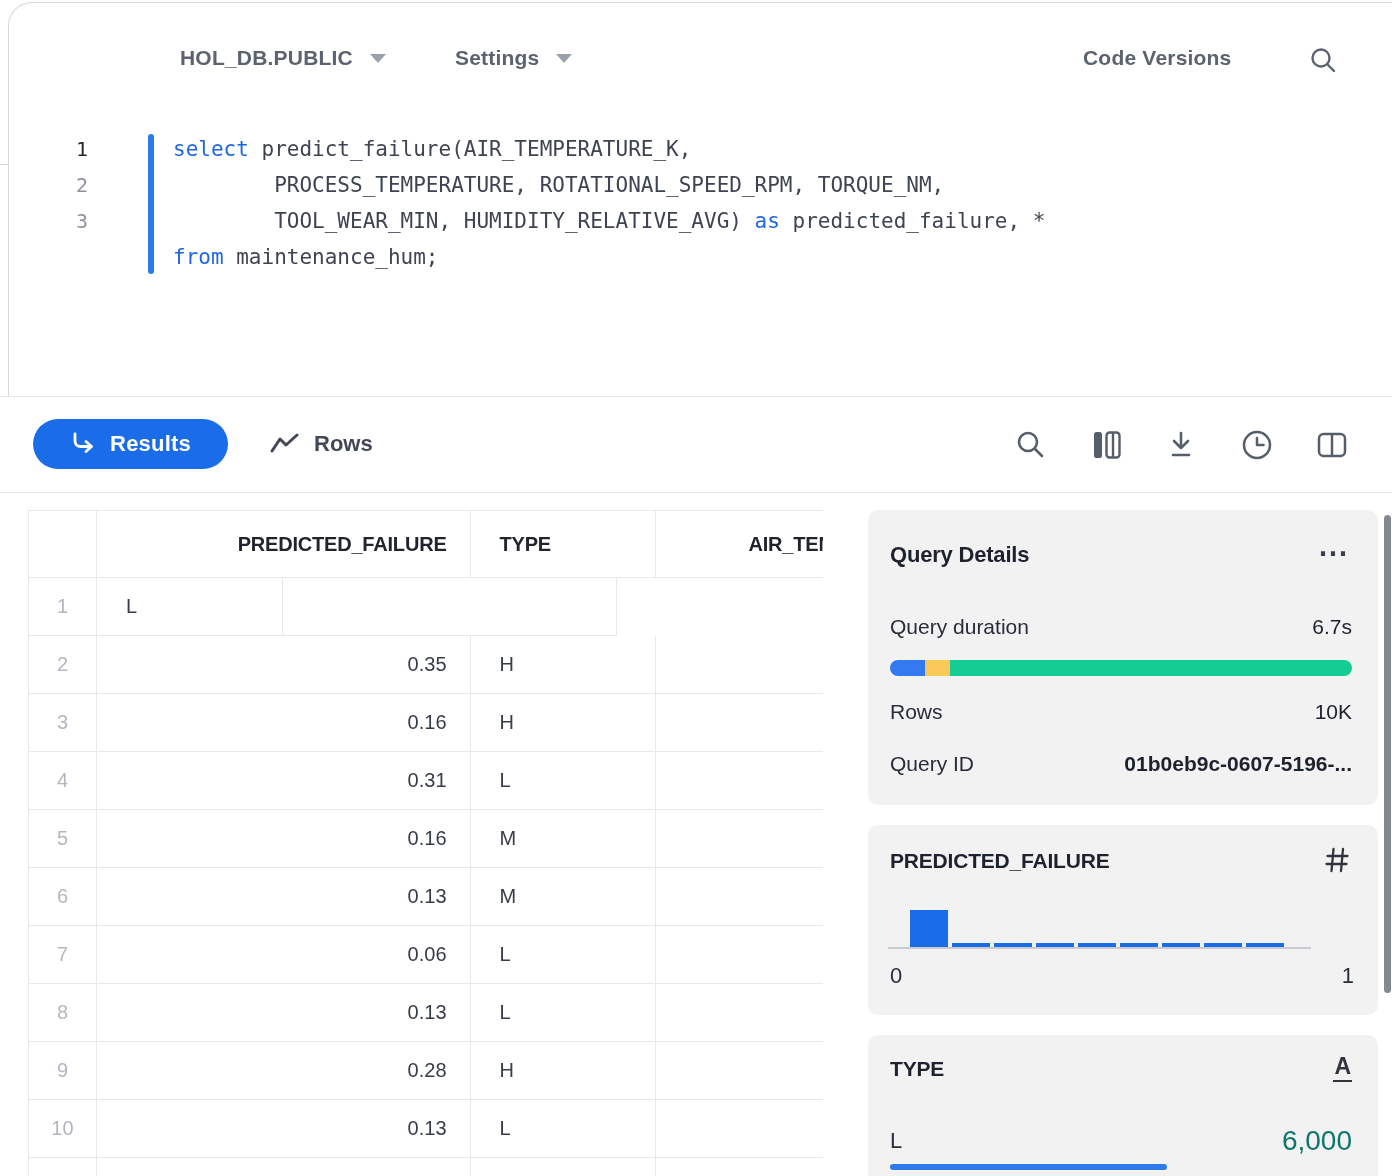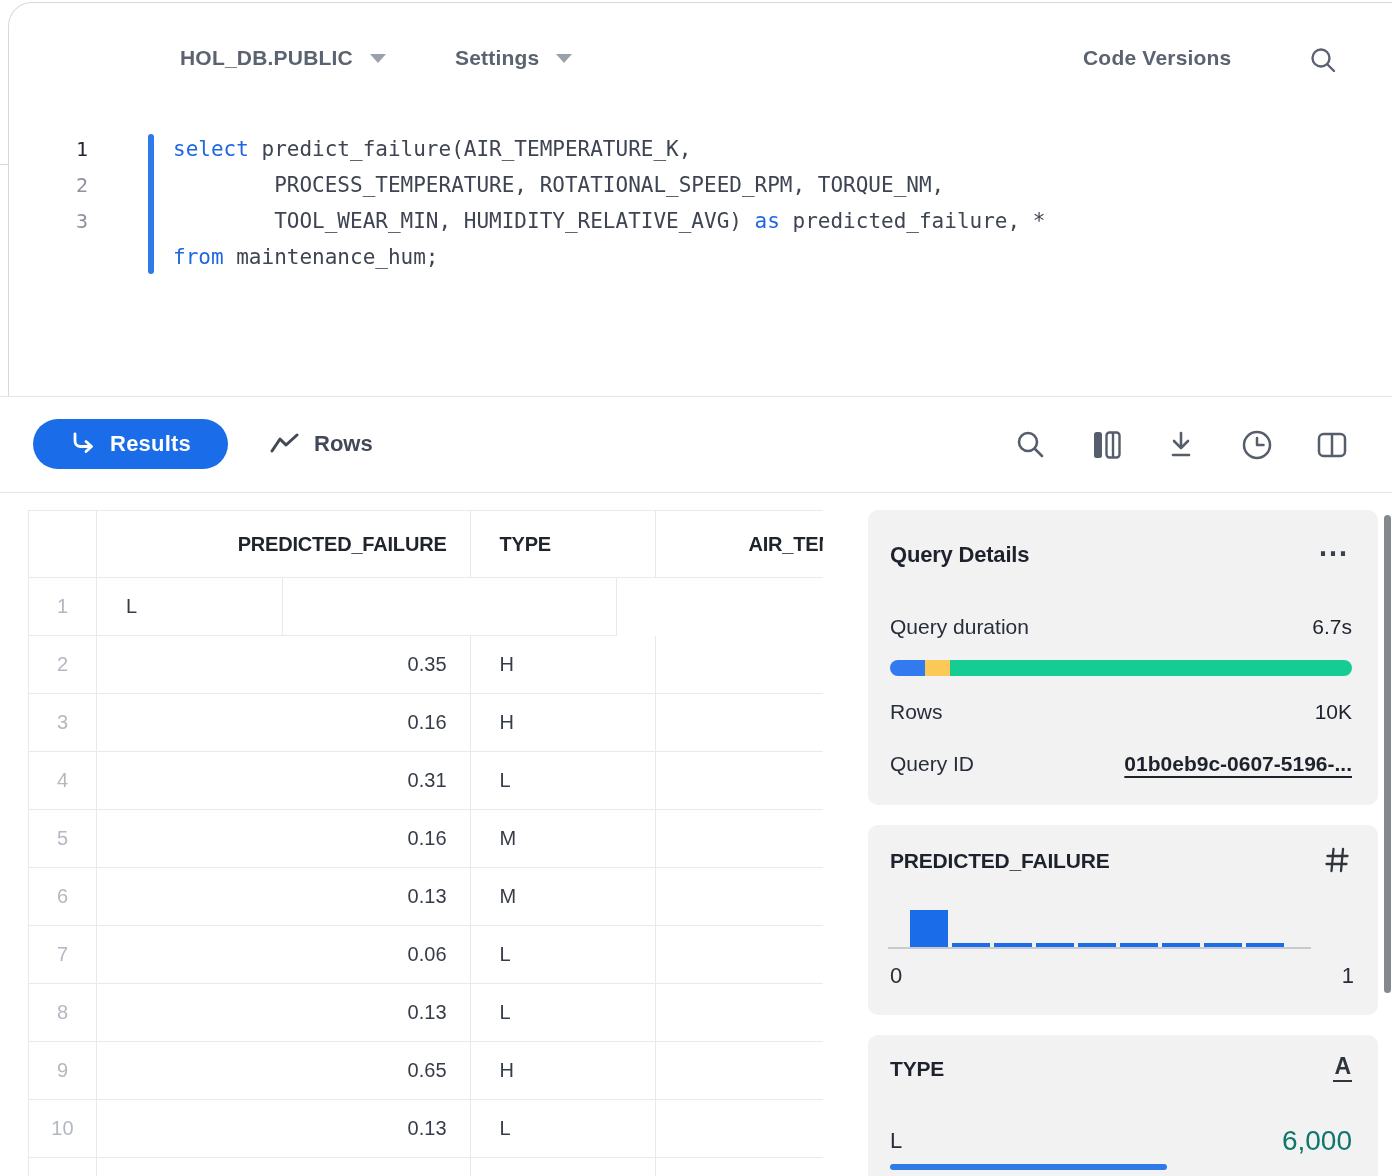--- a/index.html
+++ b/index.html
@@ -61,21 +61,21 @@
   #card-hist   { top:825px; height:190px; }
   #card-type   { top:1035px; height:200px; }
   .card-title { position:absolute; left:22px; font-size:22px; font-weight:700; color:#1d222c; letter-spacing:-0.2px; }
   .kv { position:absolute; left:22px; right:26px; display:flex; justify-content:space-between; align-items:center; }
   .kv .k { font-size:21px; color:#272d39; }
   .kv .v { font-size:21px; color:#1d222c; font-weight:500; }
   .more-icon { position:absolute; right:28px; top:28px; font-size:30px; font-weight:700; color:#3a404d;
                line-height:30px; letter-spacing:2px; cursor:pointer; }
   #duration-bar { position:absolute; left:22px; right:26px; top:150px; height:16px; border-radius:8px;
                   overflow:hidden; display:flex; }
-  .qid-link { font-size:21px; color:#1d222c; font-weight:700; text-decoration:underline;
+  .qid-link { font-size:21px; color:#1d222c; font-weight:700; 
               text-underline-offset:5px; cursor:pointer; }
 
   
   .hash-icon, .alpha-icon { position:absolute; right:26px; cursor:pointer; }
   #hist-area { position:absolute; left:20px; right:26px; top:85px; height:38px; display:flex;
                align-items:flex-end; gap:4px; padding-left:22px; }
   .hbar { width:38px; background:#1b6ce9; }
   #hist-axis { position:absolute; left:20px; top:122px; width:423px; height:2px; background:#c9cbd1; }
   #hist-labels { position:absolute; left:22px; right:24px; top:138px; display:flex; justify-content:space-between; }
   #hist-labels span { font-size:22px; color:#272d39; }
@@ -235,21 +235,21 @@
             <div class="cell cair"></div>
           </div>
           <div class="trow">
             <div class="cell cn">8</div>
             <div class="cell cpf">0.13</div>
             <div class="cell cty">L</div>
             <div class="cell cair"></div>
           </div>
           <div class="trow">
             <div class="cell cn">9</div>
-            <div class="cell cpf">0.65</div>
+            <div class="cell cpf">0.28</div>
             <div class="cell cty">H</div>
             <div class="cell cair"></div>
           </div>
           <div class="trow">
             <div class="cell cn">10</div>
             <div class="cell cpf">0.13</div>
             <div class="cell cty">L</div>
             <div class="cell cair"></div>
           </div>
           <div class="trow">

